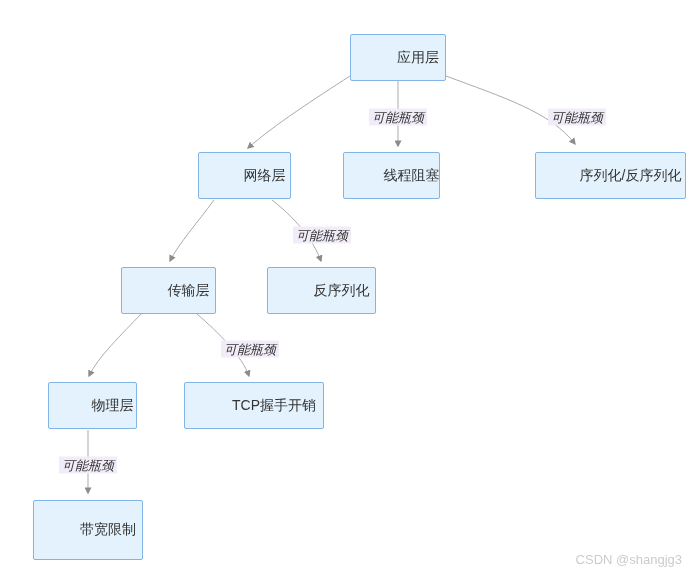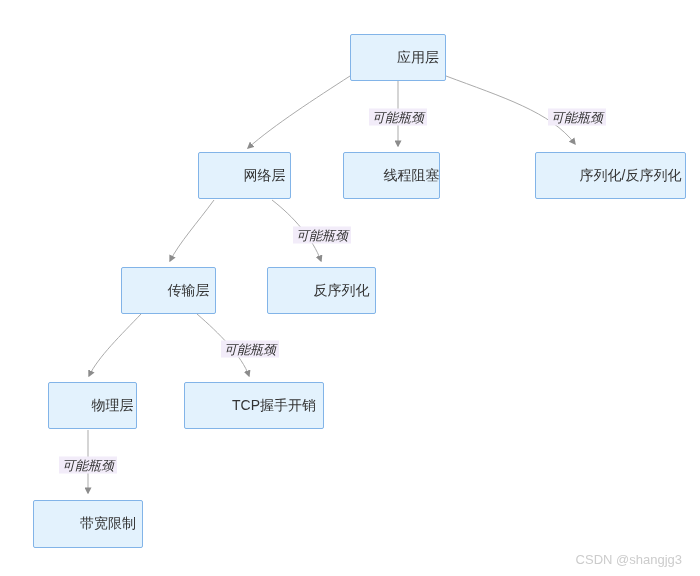--- a/index.html
+++ b/index.html
@@ -90,21 +90,21 @@
   <div class="node" style="left:501px; top:152px; width:151px;margin-left:34px;">序列化/反序列化</div>
 
   <div class="node" style="left:121px; top:267px; width:95px;">传输层</div>
 
   <div class="node" style="left:267px; top:267px; width:109px;">反序列化</div>
 
   <div class="node" style="left:48px; top:382px; width:89px;">物理层</div>
 
   <div class="node" style="left:184px; top:382px; width:140px;">TCP握手开销</div>
 
-  <div class="node" style="left:33px; top:500px; width:110px; height:48px;">带宽限制</div>
+  <div class="node" style="left:33px; top:500px; width:110px; height:60px;">带宽限制</div>
 
   <div class="edge-label" style="left:398px; top:117px;">可能瓶颈</div>
 
   <div class="edge-label" style="left:577px; top:117px;">可能瓶颈</div>
 
   <div class="edge-label" style="left:322px; top:235px;">可能瓶颈</div>
 
   <div class="edge-label" style="left:250px; top:349px;">可能瓶颈</div>
 
   <div class="edge-label" style="left:88px; top:465px;">可能瓶颈</div>

